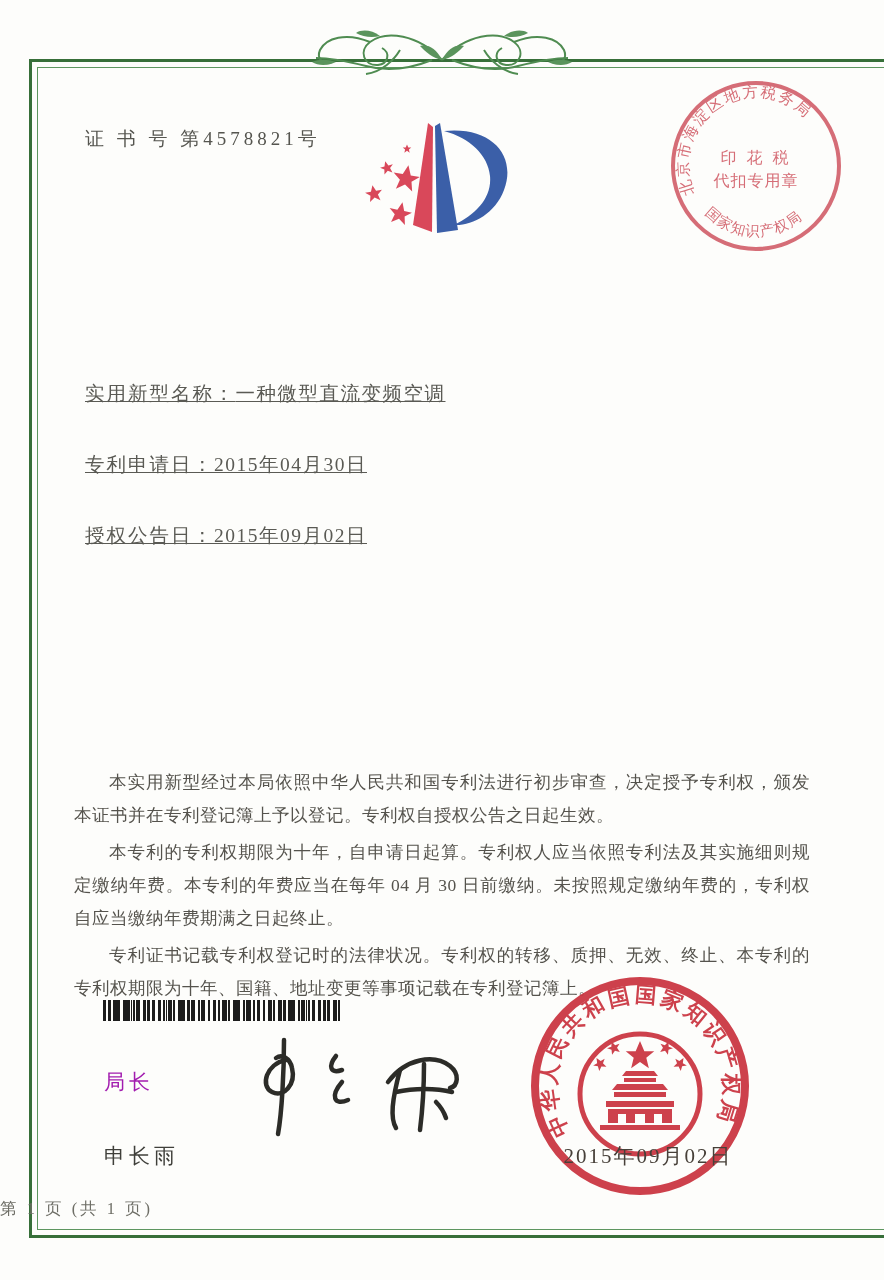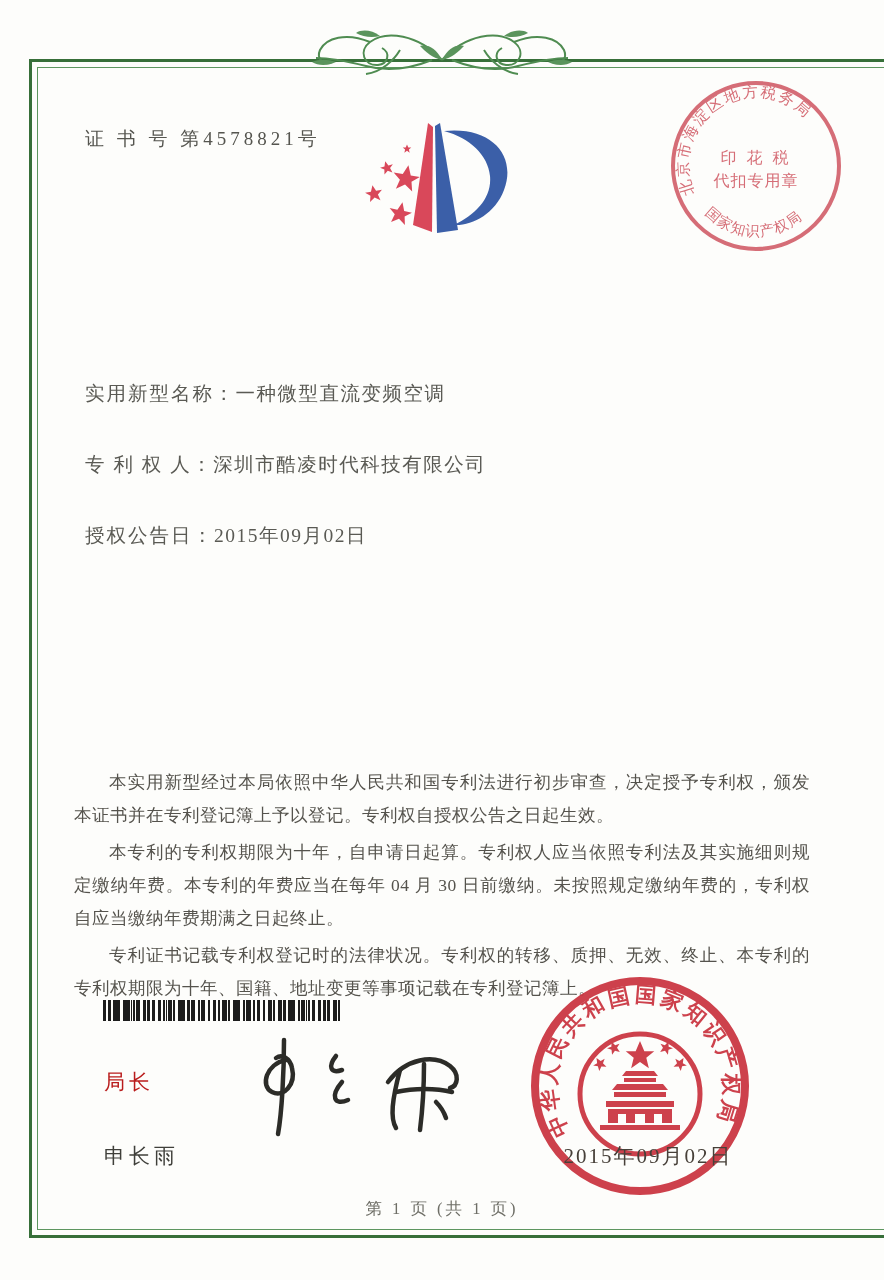--- a/index.html
+++ b/index.html
@@ -16,40 +16,40 @@
   .frame-inner{position:absolute;left:37px;top:67px;right:34px;bottom:50px;
     border:1px solid #5d965f;}
   .flourish{position:absolute;left:252px;top:16px;width:380px;height:70px;}
   
   .cert-no{position:absolute;left:85px;top:126px;font-size:19px;letter-spacing:4px;color:#55554f;}
   .logo{position:absolute;left:352px;top:118px;width:192px;height:140px;}
   .tax-seal{position:absolute;left:666px;top:76px;width:180px;height:180px;opacity:.85;}
   .title{position:absolute;left:0;top:256px;width:884px;text-align:center;
     font-size:46px;font-weight:bold;letter-spacing:13px;color:#33332f;}
   
-  .fields{position:absolute;left:85px;top:380px;width:720px;font-size:19.5px;color:#5a5a54;}
+  .fields{position:absolute;left:85px;top:380px;width:720px;font-size:19.5px;color:#5a5a54;text-decoration:underline;}
   .field-row{margin-bottom:44px;letter-spacing:1.5px;white-space:pre-wrap;}
   .field-label{letter-spacing:2px;}
   
   .body-text{position:absolute;left:70px;top:762px;width:744px;font-size:17.5px;
     line-height:33px;text-align:justify;color:#55534d;letter-spacing:.5px;}
   .body-text p{margin:4px;text-indent:2em;}
   
   .barcode{position:absolute;left:103px;top:1000px;width:238px;height:21px;
     background:
       repeating-linear-gradient(90deg,#1c1c1c 0 2px,transparent 2px 5px),
       repeating-linear-gradient(90deg,#1c1c1c 0 3px,transparent 3px 11px),
       repeating-linear-gradient(90deg,#1c1c1c 0 1px,transparent 1px 7px);}
-  .director-title{position:absolute;left:104px;top:1068px;font-size:21px;letter-spacing:4px;color:#b91c1c;}
+  .director-title{position:absolute;left:104px;top:1068px;font-size:21px;letter-spacing:4px;color:#a21caf;}
   .director-name{position:absolute;left:104px;top:1142px;font-size:21px;letter-spacing:4px;color:#3f3f3a;}
   .signature{position:absolute;left:238px;top:1030px;width:240px;height:120px;}
   .main-seal{position:absolute;left:526px;top:972px;width:228px;height:228px;opacity:.92;}
   .seal-date{position:absolute;left:548px;top:1142px;width:200px;text-align:center;
     font-size:21px;letter-spacing:2px;color:#474039;}
-  .footer{position:absolute;left:0;top:1198px;width:884px;text-align:center;
+  .footer{position:absolute;left:0;top:1198px;width:884px;
     font-size:16.5px;letter-spacing:3px;color:#6e6e66;}
 </style>
 </head>
 <body>
 
 <div class="page">
 
   <div class="frame-outer"></div>
   <div class="frame-inner"></div>
 
@@ -105,21 +105,21 @@
     <text font-size="14.5" fill="#cf5560" letter-spacing="1" font-family="&quot;Liberation Serif&quot;,serif">
       <textPath href="#taxArcBottom" startOffset="6">国家知识产权局</textPath>
     </text>
     <text x="90" y="87" text-anchor="middle" font-size="16" fill="#cf5560" letter-spacing="3">印 花 税</text>
     <text x="90" y="110" text-anchor="middle" font-size="16" fill="#cf5560" letter-spacing="1">代扣专用章</text>
   </svg>
 
 
   <div class="fields">
     <div class="field-row"><span class="field-label">实用新型名称：</span><span>一种微型直流变频空调</span></div>
-    <div class="field-row"><span class="field-label">专 利 权 人：</span><span>深圳市酷凌时代科技有限公司</span></div>
+    <div class="field-row"><span class="field-label">专利申请日：</span><span>2015年04月30日</span></div>
     <div class="field-row"><span class="field-label">授权公告日：</span><span>2015年09月02日</span></div>
   </div>
 
   <div class="body-text">
     <p>本实用新型经过本局依照中华人民共和国专利法进行初步审查，决定授予专利权，颁发本证书并在专利登记簿上予以登记。专利权自授权公告之日起生效。</p>
     <p>本专利的专利权期限为十年，自申请日起算。专利权人应当依照专利法及其实施细则规定缴纳年费。本专利的年费应当在每年 04 月 30 日前缴纳。未按照规定缴纳年费的，专利权自应当缴纳年费期满之日起终止。</p>
     <p>专利证书记载专利权登记时的法律状况。专利权的转移、质押、无效、终止、本专利的专利权期限为十年、国籍、地址变更等事项记载在专利登记簿上。</p>
   </div>
 
   <div class="barcode"></div>

